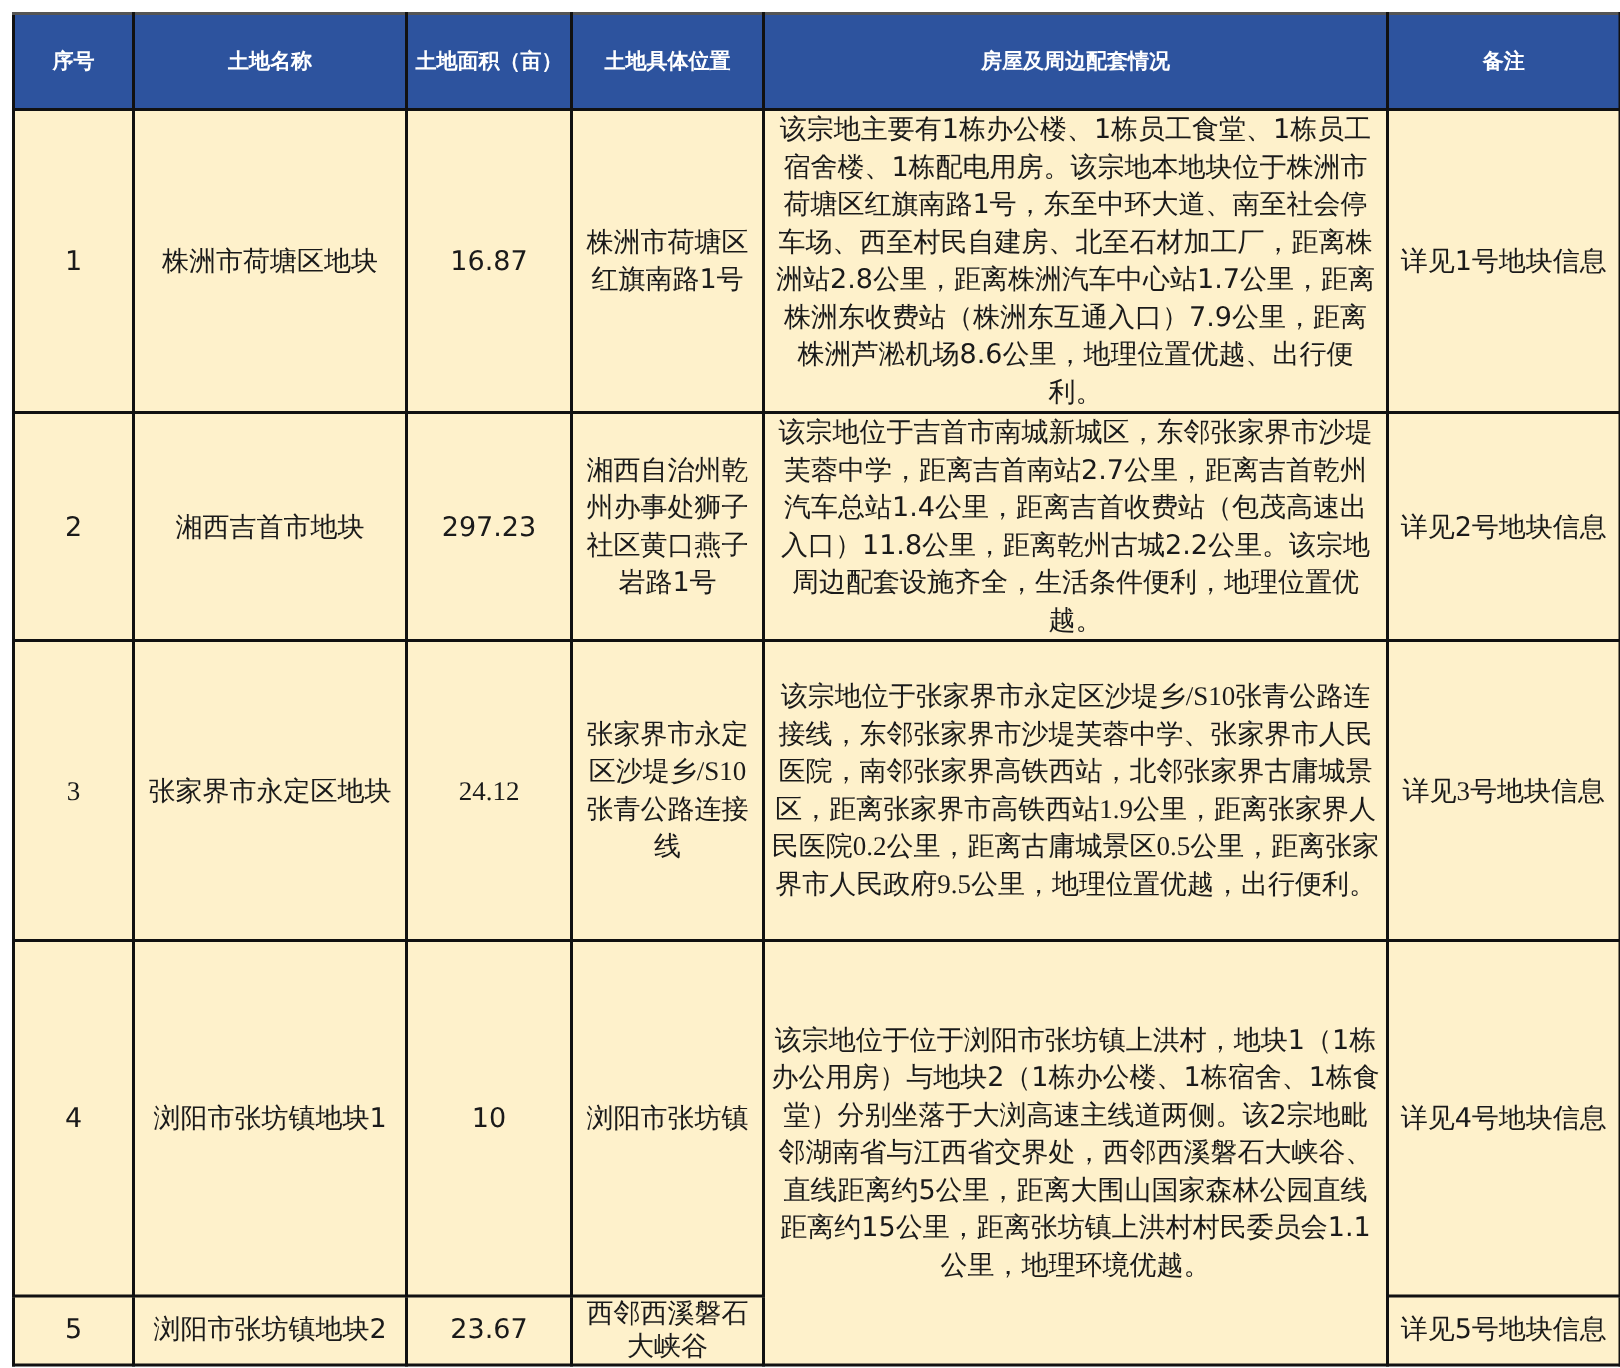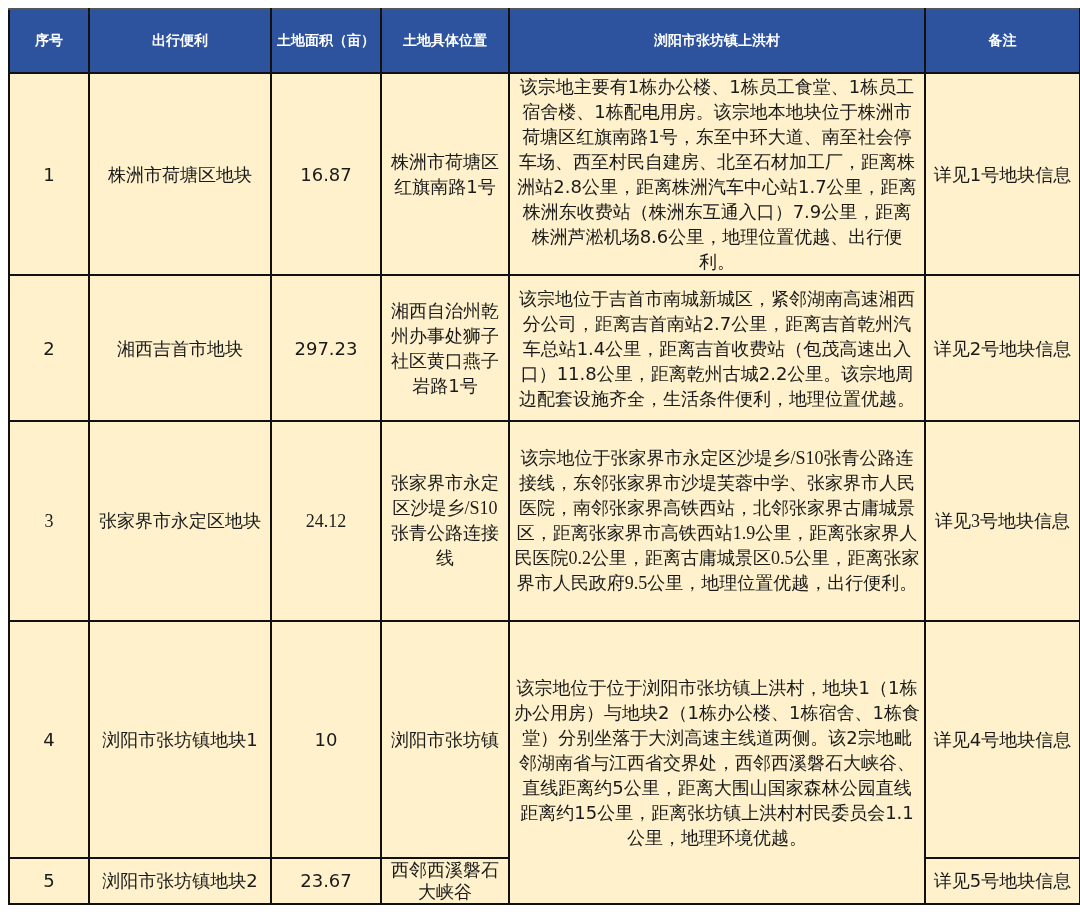--- a/index.html
+++ b/index.html
@@ -41,42 +41,42 @@
     <col style="width:80px">
     <col style="width:182px">
     <col style="width:110px">
     <col style="width:128px">
     <col style="width:416px">
     <col style="width:155px">
   </colgroup>
   <thead>
     <tr>
       <th>序号</th>
-      <th>出行便利</th>
+      <th>土地名称</th>
       <th>土地面积（亩）</th>
       <th>土地具体位置</th>
-      <th>浏阳市张坊镇上洪村</th>
+      <th>房屋及周边配套情况</th>
       <th>备注</th>
     </tr>
   </thead>
   <tbody>
     <tr class="r1">
       <td class="num">1</td>
       <td>株洲市荷塘区地块</td>
       <td class="num">16.87</td>
       <td>株洲市荷塘区红旗南路1号</td>
       <td class="desc">该宗地主要有1栋办公楼、1栋员工食堂、1栋员工宿舍楼、1栋配电用房。该宗地本地块位于株洲市荷塘区红旗南路1号，东至中环大道、南至社会停车场、西至村民自建房、北至石材加工厂，距离株洲站2.8公里，距离株洲汽车中心站1.7公里，距离株洲东收费站（株洲东互通入口）7.9公里，距离株洲芦淞机场8.6公里，地理位置优越、出行便利。</td>
       <td>详见1号地块信息</td>
     </tr>
     <tr class="r2">
       <td class="num">2</td>
       <td>湘西吉首市地块</td>
       <td class="num">297.23</td>
       <td>湘西自治州乾州办事处狮子社区黄口燕子岩路1号</td>
-      <td class="desc">该宗地位于吉首市南城新城区，紧邻湖南高速湘西分公司，距离吉首南站2.7公里，距离吉首乾州汽车总站1.4公里，距离吉首收费站（包茂高速出入口）11.8公里，距离乾州古城2.2公里。该宗地周边配套设施齐全，生活条件便利，地理位置优越。</td>
+      <td class="desc">该宗地位于吉首市南城新城区，东邻张家界市沙堤芙蓉中学，距离吉首南站2.7公里，距离吉首乾州汽车总站1.4公里，距离吉首收费站（包茂高速出入口）11.8公里，距离乾州古城2.2公里。该宗地周边配套设施齐全，生活条件便利，地理位置优越。</td>
       <td>详见2号地块信息</td>
     </tr>
     <tr class="r3">
       <td class="num">3</td>
       <td>张家界市永定区地块</td>
       <td class="num">24.12</td>
       <td>张家界市永定区沙堤乡/S10张青公路连接线</td>
       <td class="desc">该宗地位于张家界市永定区沙堤乡/S10张青公路连接线，东邻张家界市沙堤芙蓉中学、张家界市人民医院，南邻张家界高铁西站，北邻张家界古庸城景区，距离张家界市高铁西站1.9公里，距离张家界人民医院0.2公里，距离古庸城景区0.5公里，距离张家界市人民政府9.5公里，地理位置优越，出行便利。</td>
       <td>详见3号地块信息</td>
     </tr>

